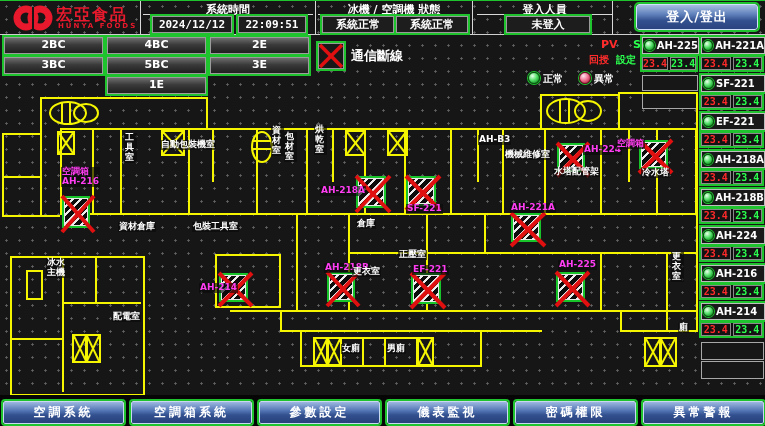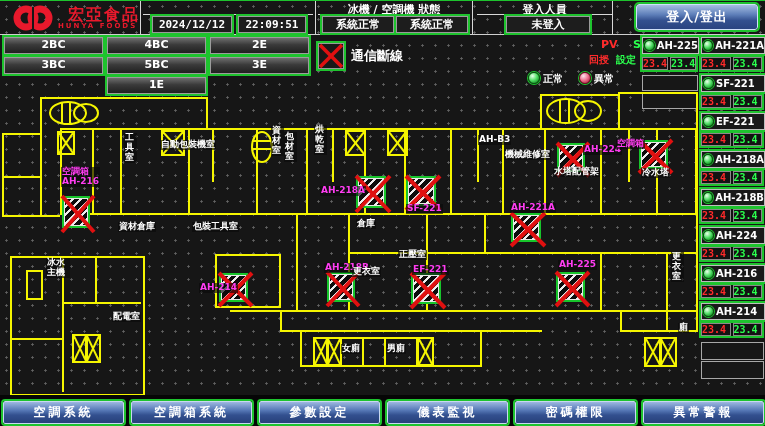--- a/index.html
+++ b/index.html
@@ -13,42 +13,42 @@
   #hdr{position:absolute;left:0;top:0;width:765px;height:33px;border-bottom:1px solid #cfcfcf;border-top:1px solid #1ec32e;}
   .hlabel{position:absolute;top:1px;height:12px;font-size:11px;font-weight:bold;text-align:center;color:#fff;}
   .hunder{position:absolute;top:13px;height:1px;background:#d8d8d8;}
   .hdiv{position:absolute;top:0;width:1px;height:33px;background:#d8d8d8;}
   .hbox{position:absolute;top:15px;height:15px;background:#1d1d1d;border:1px solid #9a9a9a;outline:2px solid #1ec32e;
     color:#fff;font-weight:bold;font-size:11px;text-align:center;line-height:15px;font-family:"DejaVu Sans Mono","Liberation Mono",monospace;}
   #login-btn{position:absolute;left:636px;top:4px;width:120px;height:24px;border-radius:3px;
     background:linear-gradient(#a6bde2,#5e7fb9 40%,#33508f 65%,#2a4480);border:1px solid #cfe0f8;outline:2px solid #1ec32e;
     color:#fff;font-size:13px;font-weight:bold;text-align:center;line-height:24px;letter-spacing:1px;}
   #brand-mark{position:absolute;left:12px;top:2px;}
-  #brand-name{position:absolute;left:68px;top:4px;color:#e8192c;font-size:16px;font-weight:bold;letter-spacing:2px;}
+  #brand-name{position:absolute;left:56px;top:4px;color:#e8192c;font-size:16px;font-weight:bold;letter-spacing:2px;}
   #brand-en{position:absolute;left:58px;top:21px;color:#e8192c;font-size:7px;font-weight:bold;letter-spacing:2px;}
   
   .fbtn{position:absolute;width:97px;height:15px;border-radius:0;
     background:linear-gradient(#6e6e6e,#3a3a3a 45%,#202020);border:1px solid #9c9c9c;outline:2px solid #1ec32e;
     color:#fff;font-size:11px;font-weight:bold;text-align:center;line-height:14px;}
   
   #commloss-box{position:absolute;left:316px;top:41px;width:26px;height:26px;border:2px solid #1ec32e;background:#181818;box-shadow:inset 0 0 0 1px #999;}
   #commloss-label{position:absolute;left:351px;top:47px;font-size:13px;font-weight:bold;color:#fff;}
   .led{display:inline-block;width:10px;height:10px;border-radius:50%;border:1px solid #0a5a12;
     background:radial-gradient(circle at 35% 30%,#eaffea,#57e06b 45%,#0f8f1f 85%);box-shadow:0 0 0 1px #1ec32e;}
   .led.pink{background:radial-gradient(circle at 35% 30%,#ffe6ee,#f07795 45%,#b02345 85%);border-color:#701025;}
   .lgd-txt{position:absolute;font-size:10px;font-weight:bold;color:#fff;}
   .pvsv{position:absolute;font-size:11px;font-weight:bold;}
   .red-t{color:#ff2a2a;} .grn-t{color:#2aff4d;}
   
   .urow{position:absolute;height:15px;display:flex;align-items:center;gap:2px;padding-left:1px;
     background:#191919;border:1px solid #bdbdbd;outline:2px solid #1ec32e;}
   .urow .uname{font-size:10px;font-weight:bold;color:#fff;white-space:nowrap;}
   .urow .led{width:9px;height:9px;}
   .vrow{position:absolute;height:13px;display:flex;gap:2px;background:#101010;outline:2px solid #1ec32e;}
-  .vrow span{flex:1;border:1px solid #8a8a8a;font-size:10px;font-weight:bold;text-align:left;line-height:12px;
+  .vrow span{flex:1;border:1px solid #8a8a8a;font-size:10px;font-weight:bold;text-align:center;line-height:12px;
     font-family:"DejaVu Sans Mono","Liberation Mono",monospace;background:#131313;}
   .erow{position:absolute;height:14px;background:#171717;border:1px solid #a8a8a8;}
   
   .wl{position:absolute;background:#f5f500;}
   .rm{position:absolute;border:2px solid #f5f500;}
   .xbox{position:absolute;border:2px solid #f5f500;}
   .xbox svg{position:absolute;left:0;top:0;width:100%;height:100%;}
   .ahu{position:absolute;border:2px solid #17c52b;box-shadow:inset 0 0 0 1px #e8e8e8;
     background:repeating-linear-gradient(135deg,#ededed 0 2px,#0c0c0c 2px 6px);}
   .ahu svg{position:absolute;left:-4px;top:-4px;overflow:visible;}
@@ -77,20 +77,21 @@
       </svg>
     </div>
     <div id="brand-name">宏亞食品</div>
     <div id="brand-en">HUNYA FOODS</div>
 
     <div class="hdiv" style="left:140px"></div>
     <div class="hdiv" style="left:315px"></div>
     <div class="hdiv" style="left:472px"></div>
     <div class="hdiv" style="left:612px"></div>
 
+    <div class="hlabel" style="left:143px;width:170px">系統時間</div>
     <div class="hunder" style="left:143px;width:170px"></div>
     <div class="hbox" style="left:152px;width:78px">2024/12/12</div>
     <div class="hbox" style="left:238px;width:66px">22:09:51</div>
 
     <div class="hlabel" style="left:318px;width:152px">冰機 / 空調機 狀態</div>
     <div class="hunder" style="left:318px;width:152px"></div>
     <div class="hbox" style="left:322px;width:70px">系統正常</div>
     <div class="hbox" style="left:396px;width:70px">系統正常</div>
 
     <div class="hlabel" style="left:477px;width:135px">登入人員</div>

